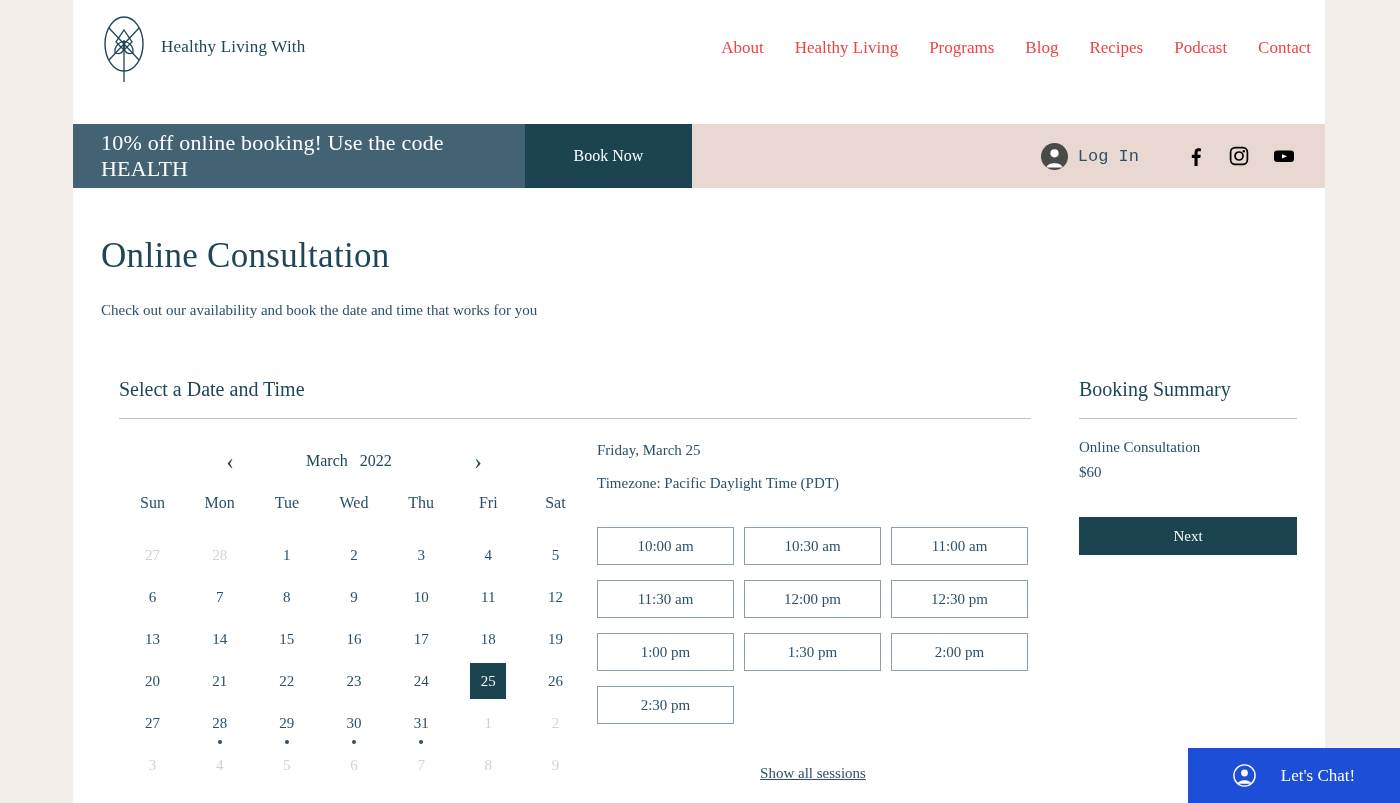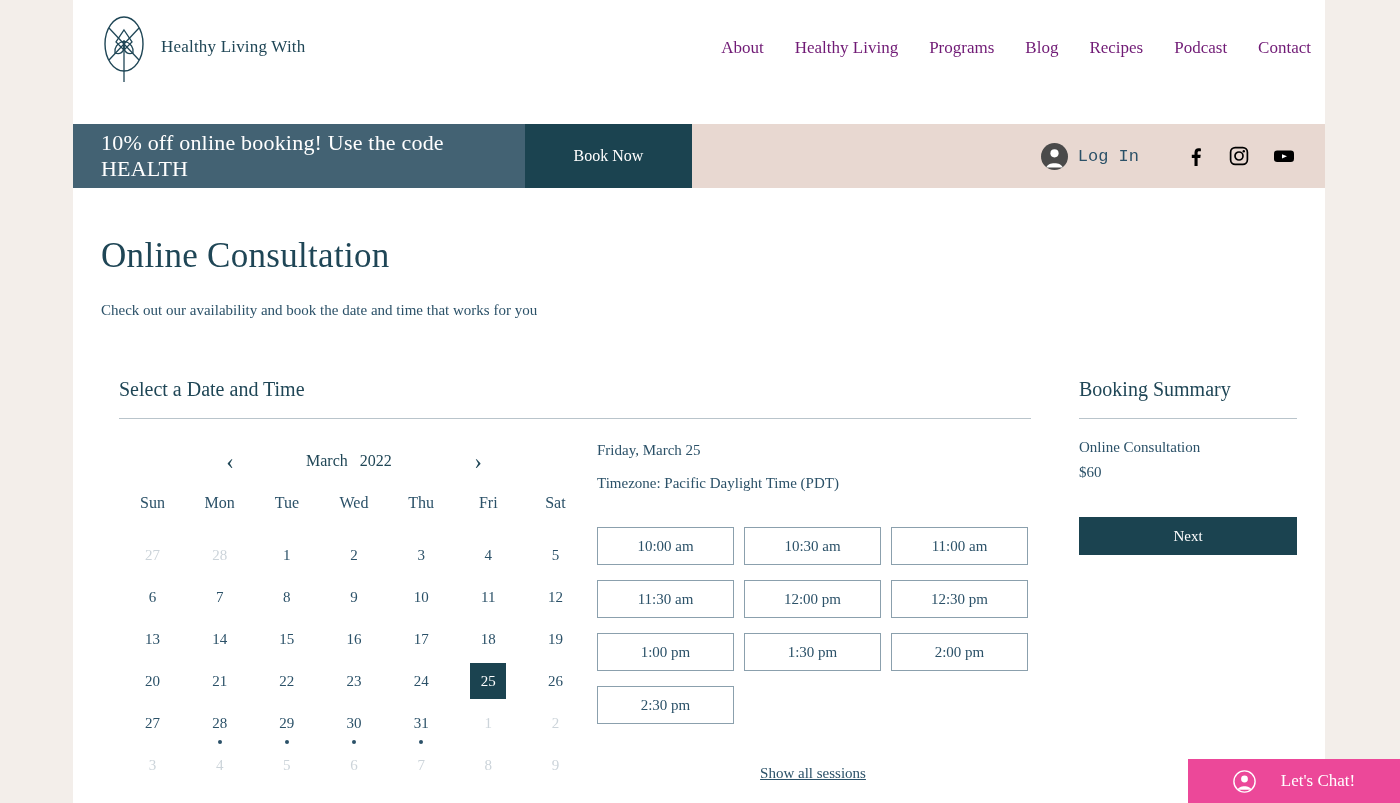--- a/index.html
+++ b/index.html
@@ -58,21 +58,21 @@
     position: absolute;
     right: 14px;
     top: 38px;
     display: flex;
     align-items: center;
     gap: 31px;
   }
   .nav-item {
     font-family: "Liberation Serif", serif;
     font-size: 17px;
-    color: #701a75;
+    color: #ef4444;
     white-space: nowrap;
     cursor: pointer;
   }
 
   
   .promo {
     position: relative;
     height: 64px;
     display: flex;
     background: #e8d8d1;
@@ -291,22 +291,22 @@
     font-size: 15px;
     cursor: pointer;
   }
 
   
   .chat {
     position: absolute;
     right: 0;
     bottom: 0;
     width: 212px;
-    height: 44px;
-    background: #ec4899;
+    height: 55px;
+    background: #1d4ed8;
     display: flex;
     align-items: center;
     justify-content: center;
     gap: 25px;
     cursor: pointer;
   }
   .chat-label {
     font-family: "Liberation Serif", serif;
     font-size: 17px;
     color: #ffffff;

